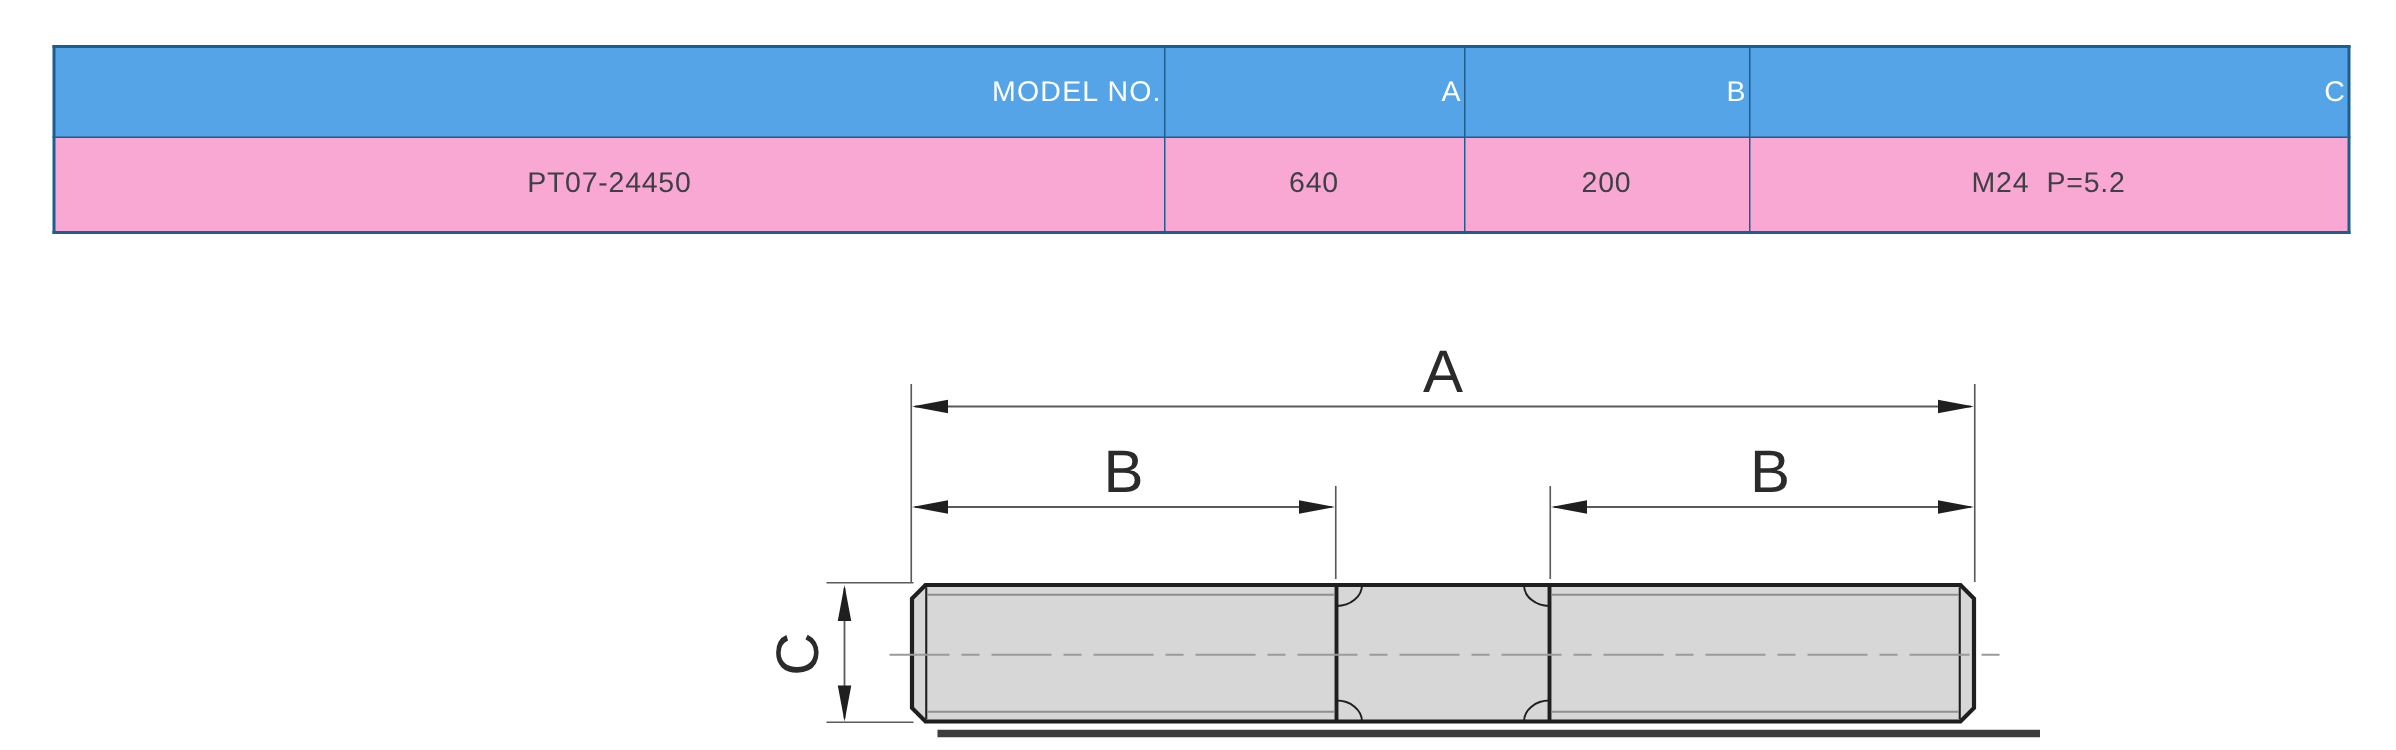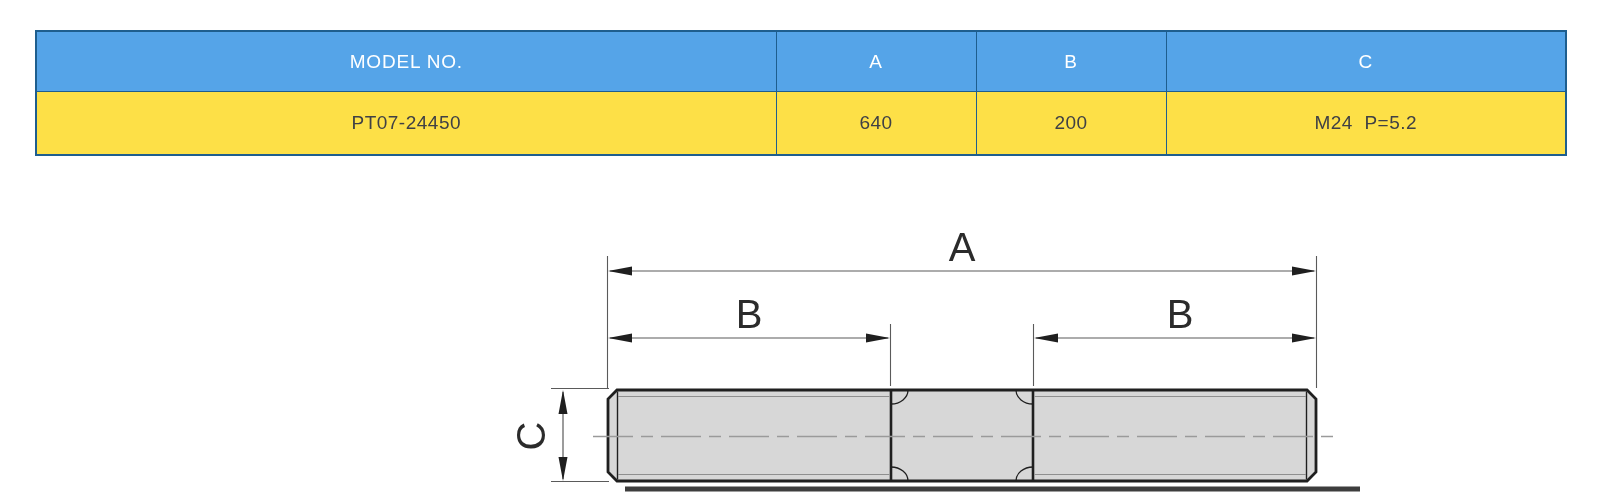--- a/index.html
+++ b/index.html
@@ -23,24 +23,24 @@
     position:absolute;left:35px;top:30px;width:1530px;
     border-collapse:collapse;table-layout:fixed;
     border:2px solid var(--border_blue);
   }
   table.spec-table th, table.spec-table td{
     border:1px solid var(--border_blue);
     text-align:center;vertical-align:middle;white-space:pre;
   }
   table.spec-table th{
     height:57px;background:var(--header_blue);color:var(--header_text);
-    font-size:19px;font-weight:400;letter-spacing:0.8px;
+    font-size:19px;font-weight:400;letter-spacing:0.8px;text-align:right;
   }
   table.spec-table td{
-    height:60px;background:#fde047;color:var(--cell_text);
+    height:60px;background:#f9a8d4;color:var(--cell_text);
     font-size:19px;letter-spacing:0.5px;
   }
   svg.drawing{position:absolute;left:0;top:0;}
   .extline{stroke:var(--dim_line);stroke-width:1.1;}
   .dimline{stroke:var(--dim_line);stroke-width:1.2;}
   .arrow{fill:var(--stud_outline);stroke:none;}
   .stud-outline{fill:var(--stud_fill);stroke:var(--stud_outline);stroke-width:2.8;stroke-linejoin:miter;}
   .edge-thick{stroke:var(--stud_outline);stroke-width:2.6;}
   .edge-thin{stroke:var(--stud_outline);stroke-width:1.4;}
   .thread{stroke:var(--thread_line);stroke-width:1.2;}

